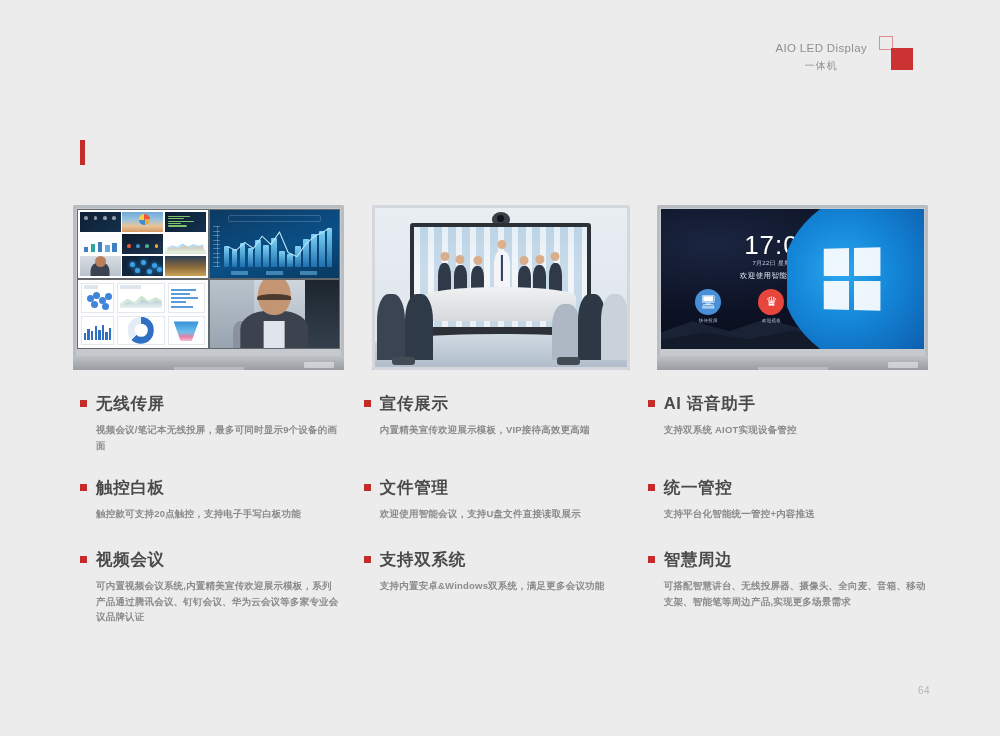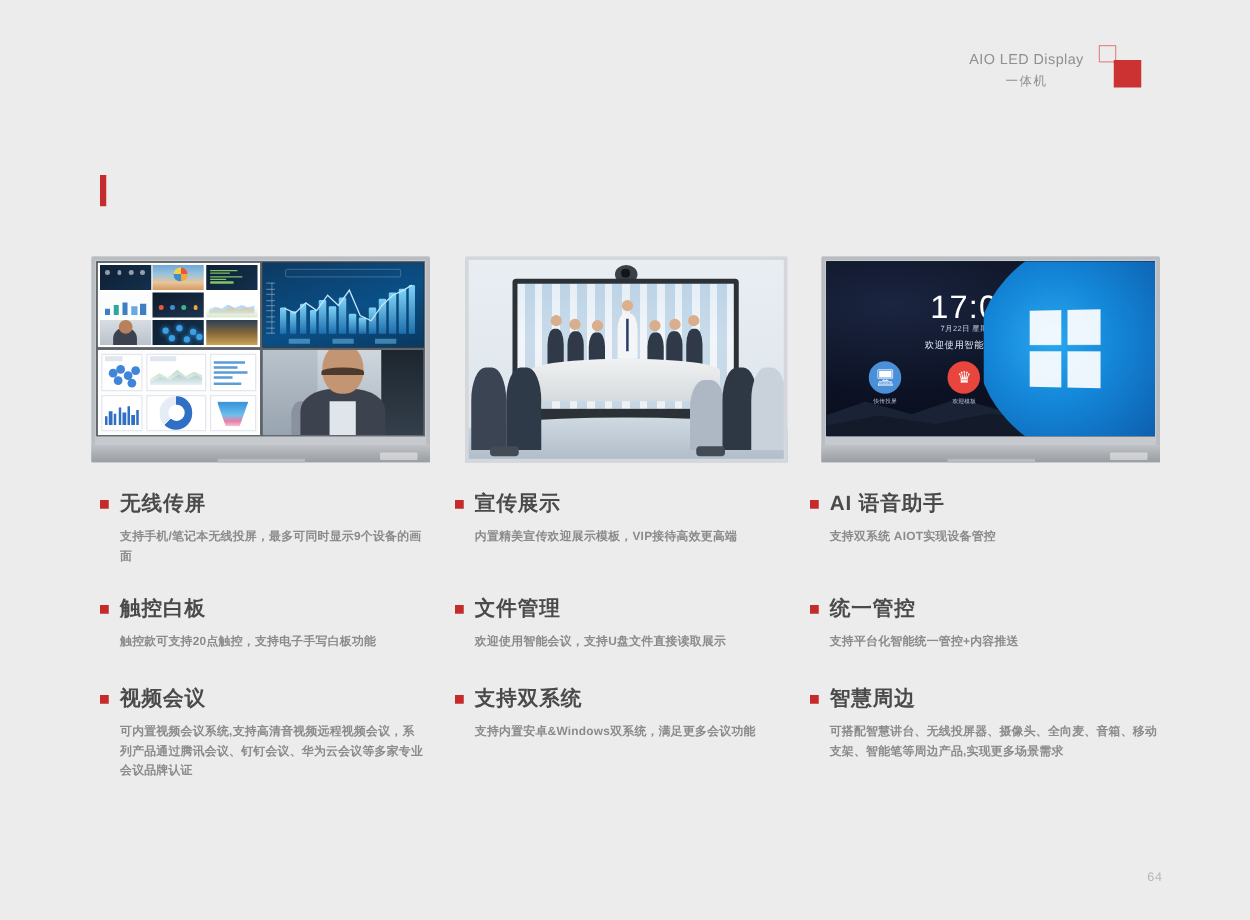--- a/index.html
+++ b/index.html
@@ -398,21 +398,21 @@
   .fcol:last-child .fdesc { max-width: 262px; }
 
   
   .fitem.r1 { min-height: 62px; }
   .fitem.r2 { min-height: 50px; }
 
   
   .page-num {
     position: absolute;
     right: 70px;
-    bottom: 28px;
+    bottom: 40px;
     font-size: 10px;
     color: #b6b6b6;
     letter-spacing: 0.5px;
     text-align: center;
   }
 </style>
 </head>
 <body>
 
 <div class="brandmark">
@@ -690,35 +690,35 @@
 </div>
 
 <div class="features">
 
   <div class="fcol">
     <div class="fitem r1">
       <div class="fhead">
         <span class="fbullet"></span>
         <span class="ftitle">无线传屏</span>
       </div>
-      <div class="fdesc">支持手机/笔记本无线投屏，最多可同时显示9个设备的画面</div>
+      <div class="fdesc">视频会议/笔记本无线投屏，最多可同时显示9个设备的画面</div>
     </div>
     <div class="fitem r2">
       <div class="fhead">
         <span class="fbullet"></span>
         <span class="ftitle">触控白板</span>
       </div>
       <div class="fdesc">触控款可支持20点触控，支持电子手写白板功能</div>
     </div>
     <div class="fitem">
       <div class="fhead">
         <span class="fbullet"></span>
         <span class="ftitle">视频会议</span>
       </div>
-      <div class="fdesc">可内置视频会议系统,支持高清音视频远程视频会议，系列产品通过腾讯会议、钉钉会议、华为云会议等多家专业会议品牌认证</div>
+      <div class="fdesc">可内置视频会议系统,内置精美宣传欢迎展示模板，系列产品通过腾讯会议、钉钉会议、华为云会议等多家专业会议品牌认证</div>
     </div>
   </div>
 
   <div class="fcol">
     <div class="fitem r1">
       <div class="fhead">
         <span class="fbullet"></span>
         <span class="ftitle">宣传展示</span>
       </div>
       <div class="fdesc">内置精美宣传欢迎展示模板，VIP接待高效更高端</div>

